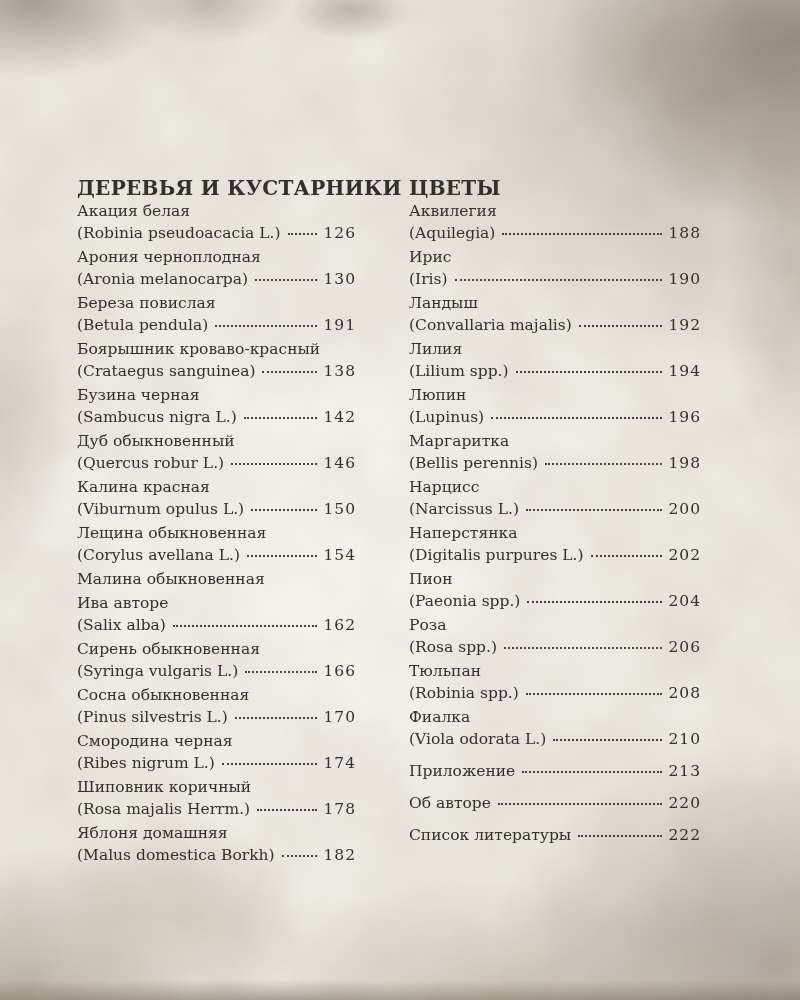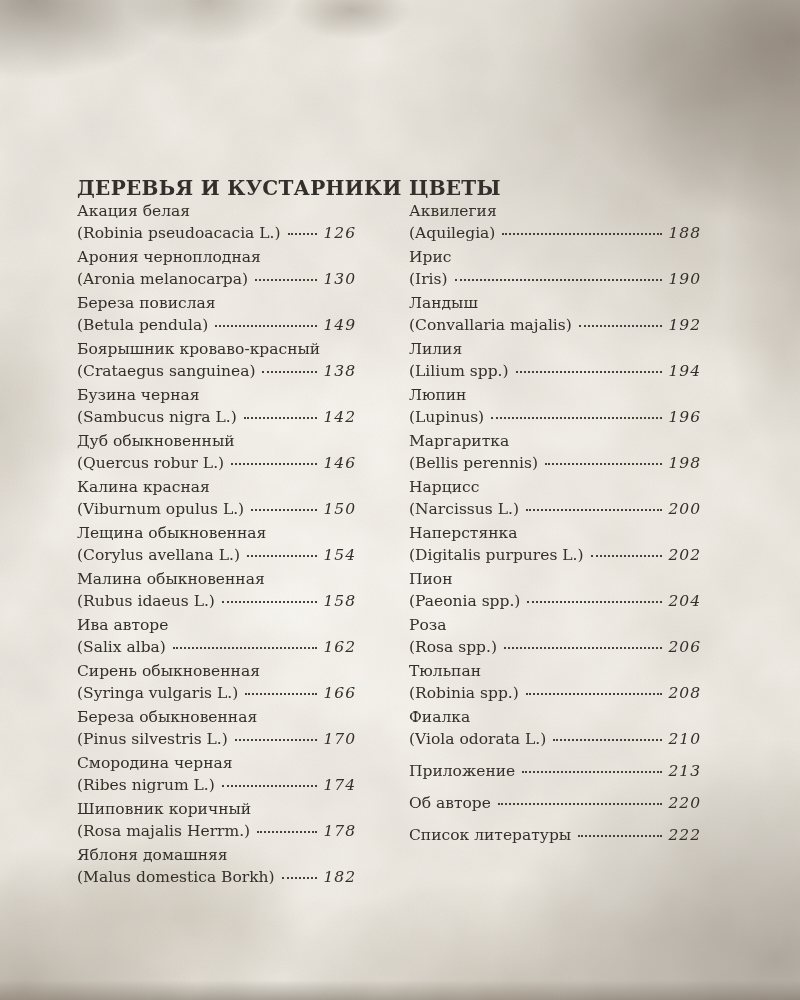--- a/index.html
+++ b/index.html
@@ -65,21 +65,21 @@
   .latin { white-space: nowrap; }
 
   .leader {
     flex: 1 1 auto;
     min-width: 10px;
     border-bottom: 2px dotted #45403a;
     transform: translateY(-3px);
     margin: 0 6px 0 7px;
   }
 
-  .page-num { white-space: nowrap; letter-spacing: 1px; font-style: italic; }
+  .page-num { white-space: nowrap; letter-spacing: 1px; }
 
   .back-matter .entry-line { margin-top: 10px; line-height: 22px; }
 </style>
 </head>
 <body>
 
 <div class="page">
 
   <svg class="clouds" width="800" height="1000">
     <filter id="cloudF">
@@ -116,21 +116,21 @@
         <span class="leader"></span>
         <span class="page-num">130</span>
       </div>
     </div>
 
     <div class="entry">
       <div class="entry-name">Береза повислая</div>
       <div class="entry-line">
         <span class="latin">(Betula pendula)</span>
         <span class="leader"></span>
-        <span class="page-num">149</span>
+        <span class="page-num">191</span>
       </div>
     </div>
 
     <div class="entry">
       <div class="entry-name">Боярышник кроваво-красный</div>
       <div class="entry-line">
         <span class="latin">(Crataegus sanguinea)</span>
         <span class="leader"></span>
         <span class="page-num">138</span>
       </div>
@@ -167,25 +167,20 @@
       <div class="entry-name">Лещина обыкновенная</div>
       <div class="entry-line">
         <span class="latin">(Corylus avellana L.)</span>
         <span class="leader"></span>
         <span class="page-num">154</span>
       </div>
     </div>
 
     <div class="entry">
       <div class="entry-name">Малина обыкновенная</div>
-      <div class="entry-line">
-        <span class="latin">(Rubus idaeus L.)</span>
-        <span class="leader"></span>
-        <span class="page-num">158</span>
-      </div>
     </div>
 
     <div class="entry">
       <div class="entry-name">Ива авторе</div>
       <div class="entry-line">
         <span class="latin">(Salix alba)</span>
         <span class="leader"></span>
         <span class="page-num">162</span>
       </div>
     </div>
@@ -193,21 +188,21 @@
     <div class="entry">
       <div class="entry-name">Сирень обыкновенная</div>
       <div class="entry-line">
         <span class="latin">(Syringa vulgaris L.)</span>
         <span class="leader"></span>
         <span class="page-num">166</span>
       </div>
     </div>
 
     <div class="entry">
-      <div class="entry-name">Береза обыкновенная</div>
+      <div class="entry-name">Сосна обыкновенная</div>
       <div class="entry-line">
         <span class="latin">(Pinus silvestris L.)</span>
         <span class="leader"></span>
         <span class="page-num">170</span>
       </div>
     </div>
 
     <div class="entry">
       <div class="entry-name">Смородина черная</div>
       <div class="entry-line">

